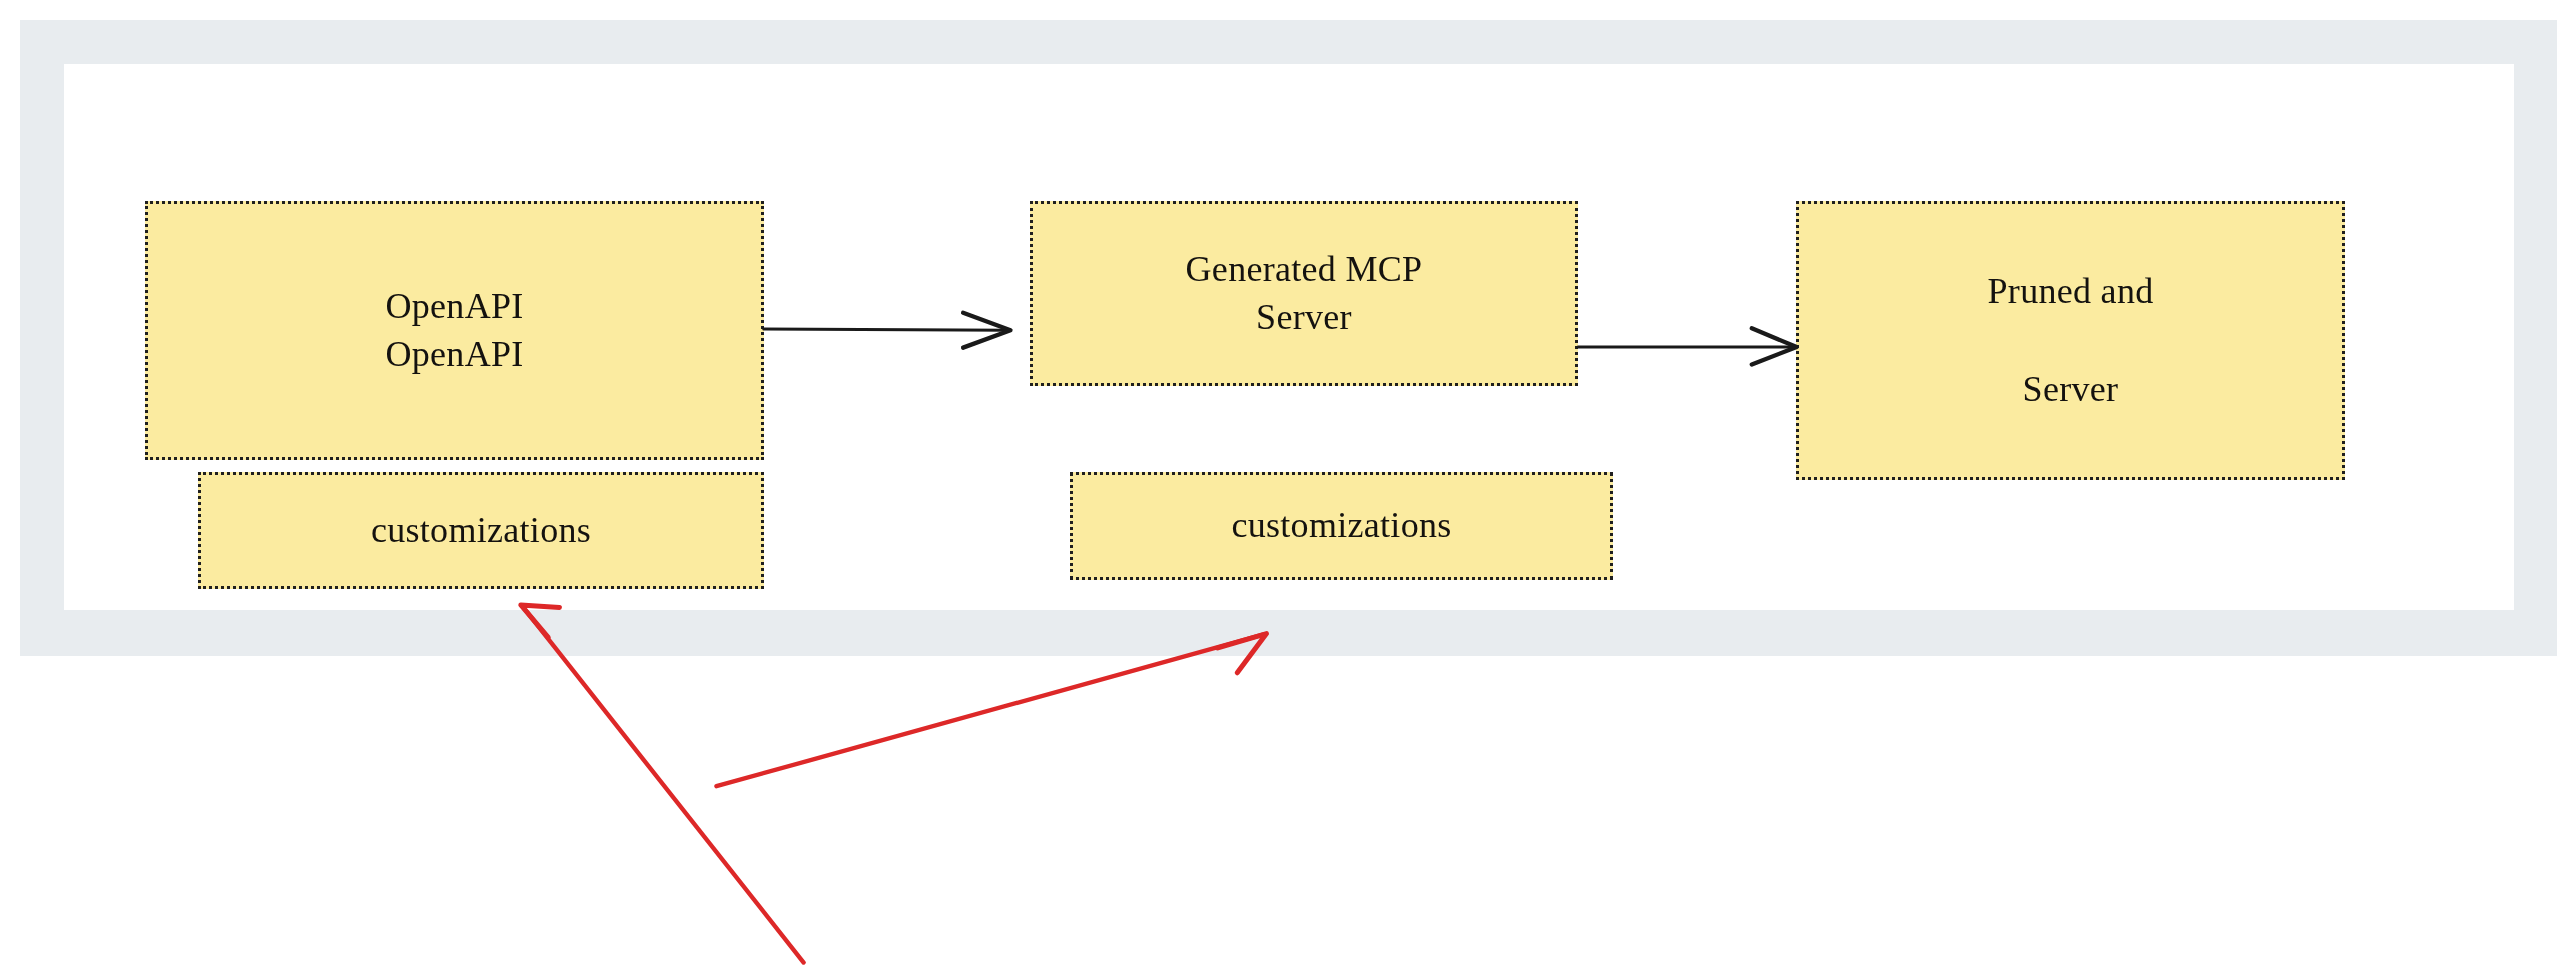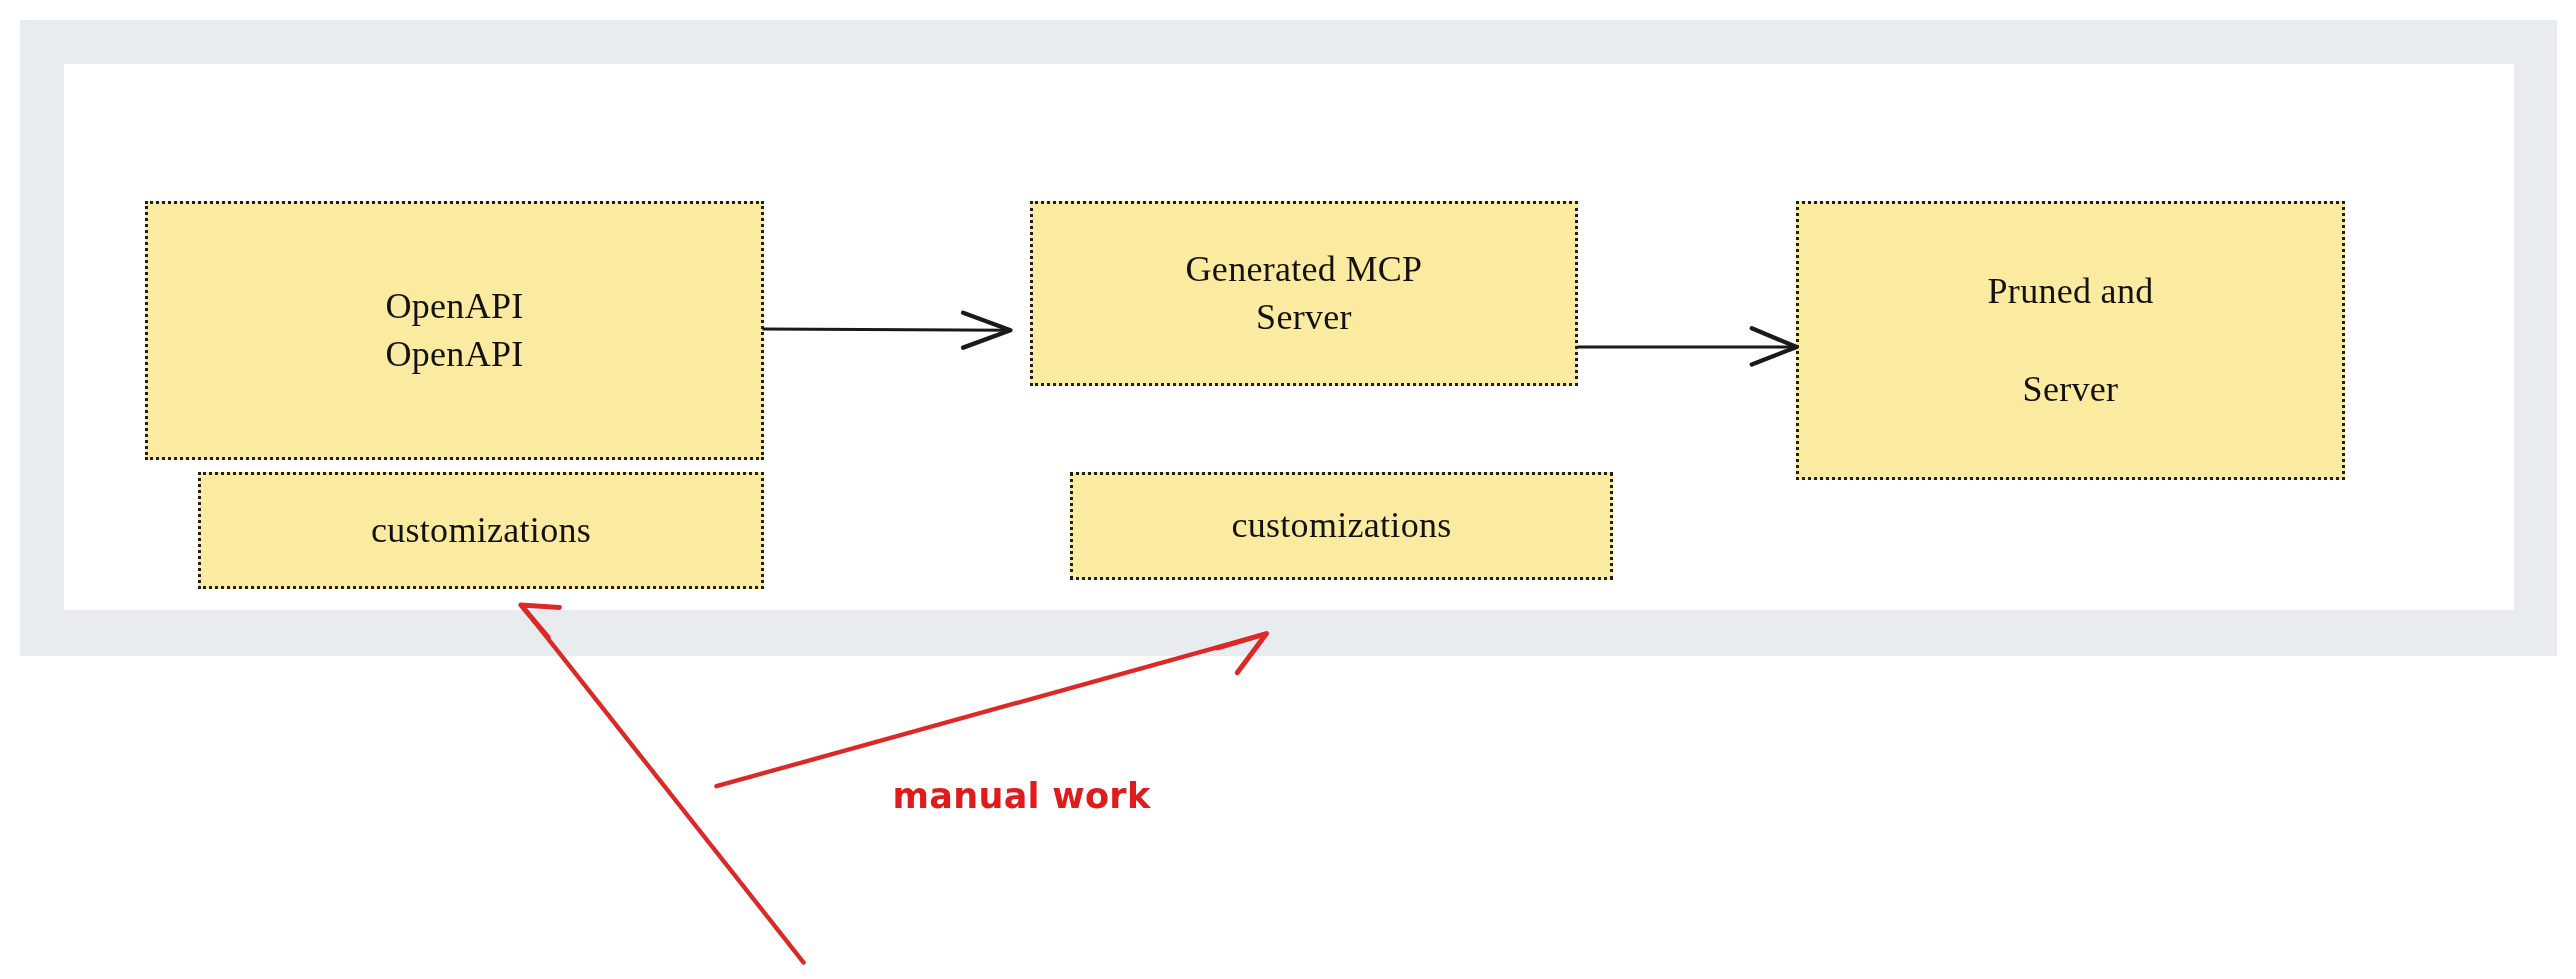--- a/index.html
+++ b/index.html
@@ -174,16 +174,15 @@
       <path class="manual-line" d="M 1290 1545 L 840 975"></path>
       <path class="manual-head" d="M 898 975 L 836 971 L 880 1023"></path>
     </g>
 
     <g>
       <path class="manual-line" d="M 1150 1262 L 2030 1018"></path>
       <path class="manual-head" d="M 1955 1040 L 2033 1017 L 1986 1080"></path>
     </g>
   </svg>
 
-  <div id="manual-work-label">manual work</div>
 
 </div>
 
 
 </body></html>

